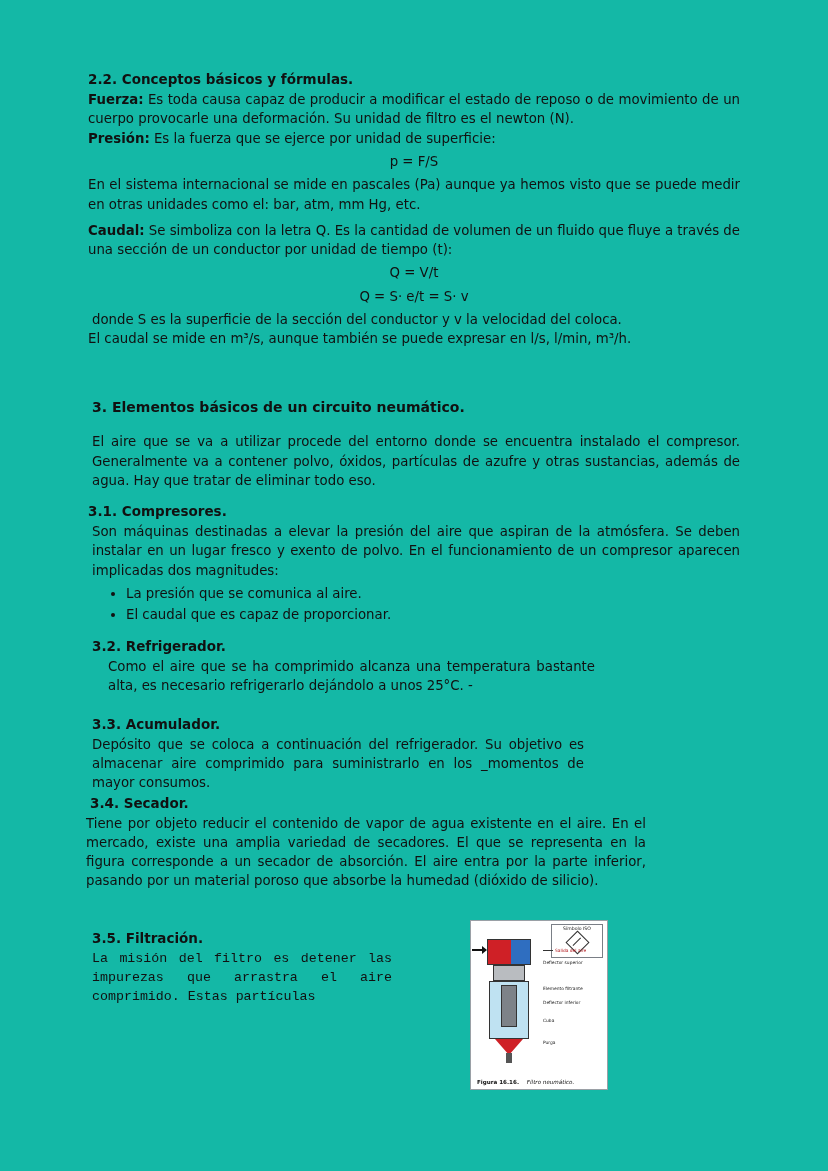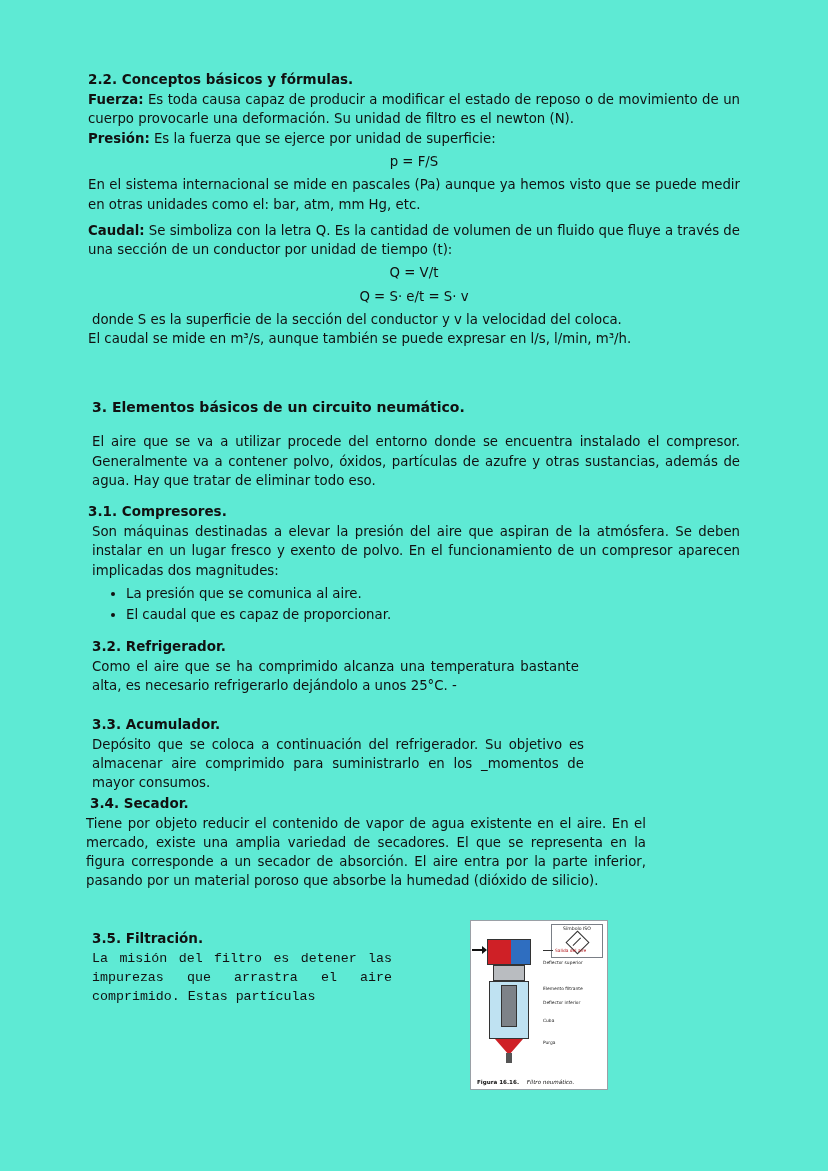--- a/index.html
+++ b/index.html
@@ -12,21 +12,21 @@
     height: 1171px;
     font-family: "DejaVu Sans", sans-serif;
     color: #111111;
     position: relative;
     overflow: hidden;
   }
   .page {
     position: relative;
     width: 828px;
     height: 1171px;
-    background: #5eead4;
+    background: #14b8a6;
   }
   .content {
     position: absolute;
     left: 88px;
     top: 70px;
     width: 652px;
   }
   h2.section-heading {
     font-size: 13.5px;
     font-weight: bold;
@@ -290,21 +290,21 @@
     <h2 class="sub-heading" style="">3.1. Compresores.</h2>
     <p class="para" style="margin-left:4px;">Son máquinas destinadas a elevar la presión del aire que aspiran de la atmósfera. Se deben instalar en un lugar fresco y exento de polvo. En el funcionamiento de un compresor aparecen implicadas dos magnitudes:</p>
     <ul class="bullets">
       <li>La presión que se comunica al aire.</li>
       <li>El caudal que es capaz de proporcionar.</li>
     </ul>
 
     <div class="gap-m"></div>
 
     <h2 class="sub-heading" style="margin-left:4px;">3.2. Refrigerador.</h2>
-    <p class="para block-narrow" style="margin-left:4px;">Como el aire que se ha comprimido alcanza una temperatura bastante alta, es necesario refrigerarlo dejándolo a unos 25°C. -</p>
+    <p class="para block-narrow" style="margin-left:20px;">Como el aire que se ha comprimido alcanza una temperatura bastante alta, es necesario refrigerarlo dejándolo a unos 25°C. -</p>
 
     <div class="gap-m"></div>
     <div class="gap-s"></div>
 
     <h2 class="sub-heading" style="margin-left:4px;">3.3. Acumulador.</h2>
     <p class="para block-mid" style="margin-left:4px;">Depósito que se coloca a continuación del refrigerador. Su objetivo es almacenar aire comprimido para suministrarlo en los _momentos de mayor consumos.</p>
 
     <h2 class="sub-heading" style="margin-left:2px; margin-top:2px;">3.4. Secador.</h2>
     <p class="para block-sec" style="margin-left:-2px;">Tiene por objeto reducir el contenido de vapor de agua existente en el aire. En el mercado, existe una amplia variedad de secadores. El que se representa en la figura corresponde a un secador de absorción. El aire entra por la parte inferior, pasando por un material poroso que absorbe la humedad (dióxido de silicio).</p>
 

